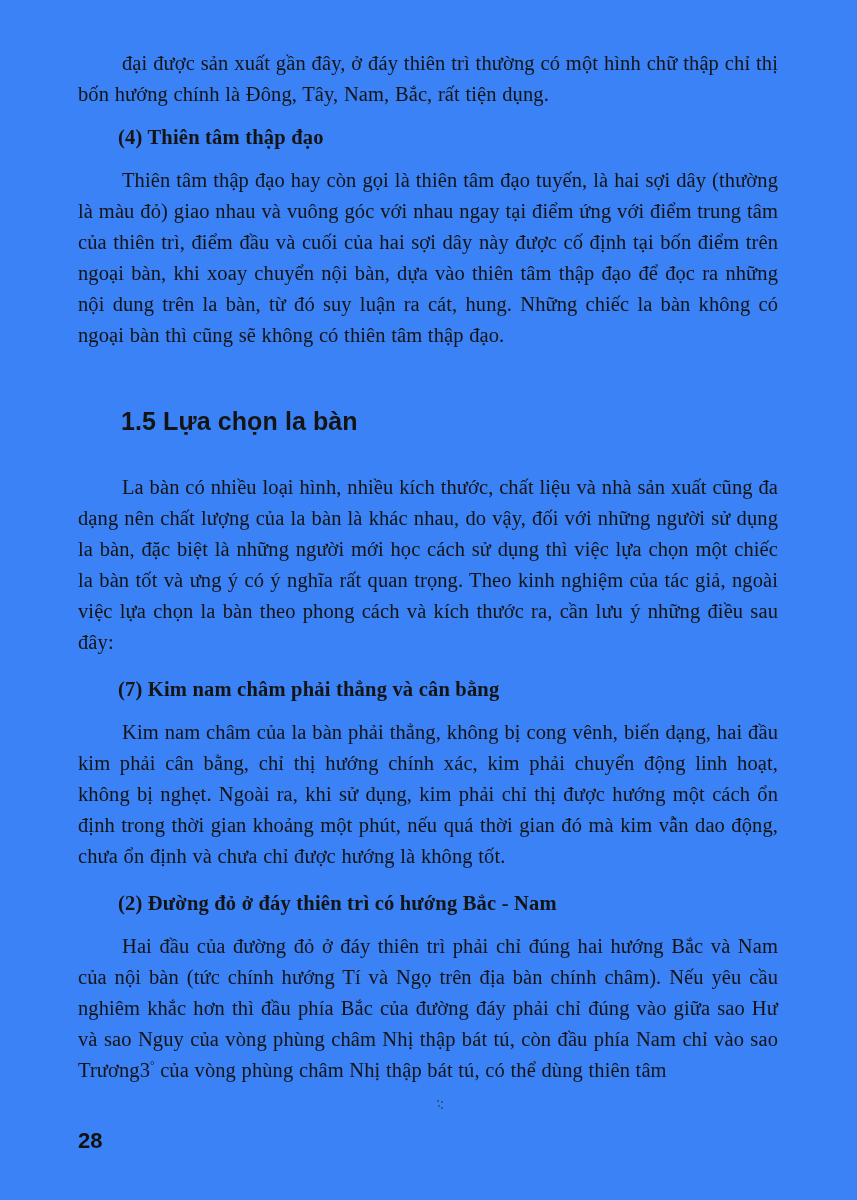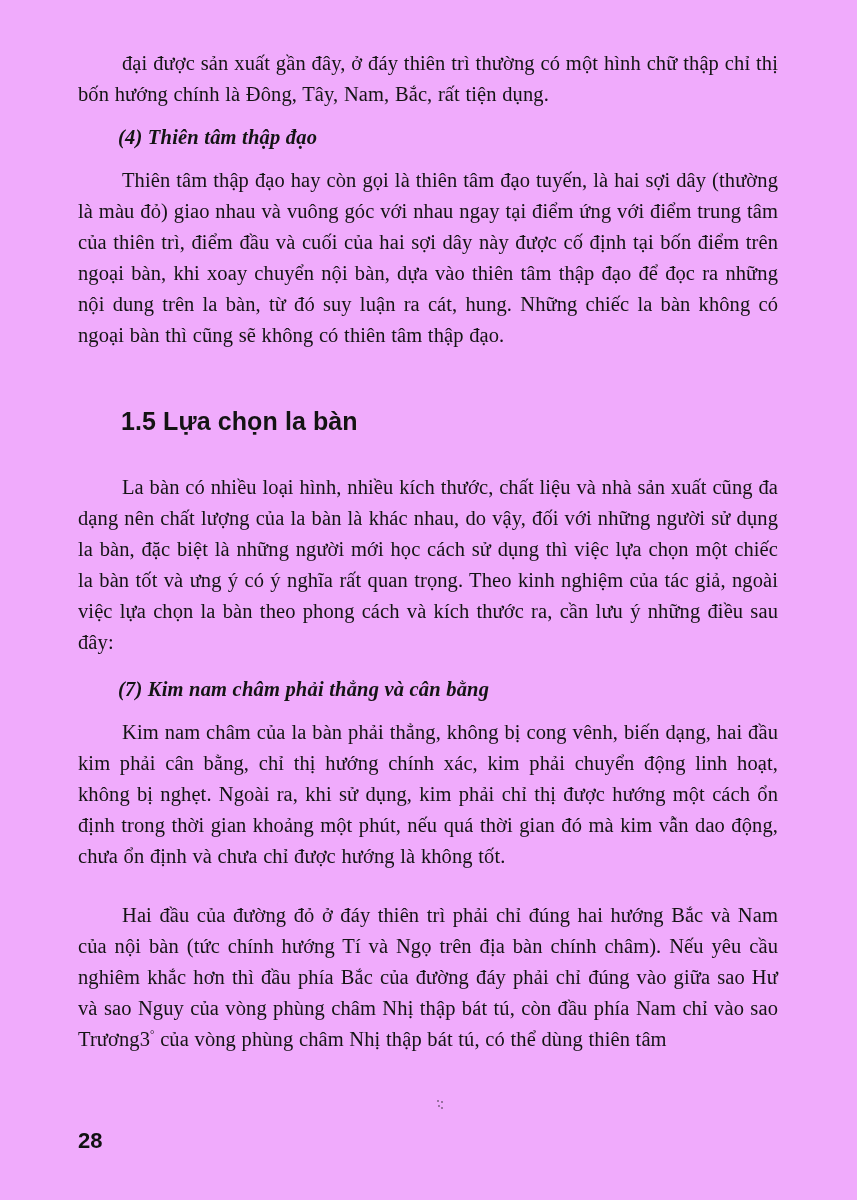--- a/index.html
+++ b/index.html
@@ -4,21 +4,21 @@
 <style>
   html, body {
     margin: 0;
     padding: 0;
     background: #ffffff;
   }
   .page {
     position: relative;
     width: 857px;
     height: 1200px;
-    background: #f0abfc;
+    background: #3b82f6;
     overflow: hidden;
     font-family: "Liberation Serif", "DejaVu Serif", serif;
     color: #141414;
   }
   .content {
     position: absolute;
     left: 78px;
     top: 48px;
     width: 700px;
   }
@@ -28,21 +28,20 @@
     text-justify: inter-word;
     font-size: 20.5px;
     line-height: 31px;
     text-indent: 44px;
     letter-spacing: 0.1px;
     word-spacing: 0.4px;
   }
 
   h3.sub-head {
     margin: 0;
-    font-style: italic;
     font-weight: bold;
     font-size: 20.5px;
     line-height: 31px;
     text-indent: 40px;
     letter-spacing: 0.2px;
   }
 
   h2.section-head {
     margin: 11px;
     font-family: "Liberation Sans", "DejaVu Sans", sans-serif;
@@ -123,20 +122,21 @@
     <div class="sp-16"></div>
 
     <h3 class="sub-head">(7) Kim nam châm phải thẳng và cân bằng</h3>
 
     <div class="sp-12"></div>
 
     <p class="body-par">Kim nam châm của la bàn phải thẳng, không bị cong vênh, biến dạng, hai đầu kim phải cân bằng, chỉ thị hướng chính xác, kim phải chuyển động linh hoạt, không bị nghẹt. Ngoài ra, khi sử dụng, kim phải chỉ thị được hướng một cách ổn định trong thời gian khoảng một phút, nếu quá thời gian đó mà kim vẫn dao động, chưa ổn định và chưa chỉ được hướng là không tốt.</p>
 
     <div class="sp-16"></div>
 
+    <h3 class="sub-head">(2) Đường đỏ ở đáy thiên trì có hướng Bắc - Nam</h3>
 
     <div class="sp-12"></div>
 
     <p class="body-par"><span>Hai đầu của đường đỏ ở đáy thiên trì phải chỉ đúng hai hướng Bắc và Nam của nội bàn (tức chính hướng Tí và Ngọ trên địa bàn chính châm). Nếu yêu cầu nghiêm khắc hơn thì đầu phía Bắc của đường đáy phải chỉ đúng vào giữa sao Hư và sao Nguy của vòng phùng châm Nhị thập bát tú, còn đầu phía Nam chỉ vào sao Trương</span><span>3</span><sup class="deg">°</sup><span> của vòng phùng châm Nhị thập bát tú, có thể dùng thiên tâm</span></p>
 
   </div>
 
   <div class="smudge">
     <i></i>
       <i></i>

